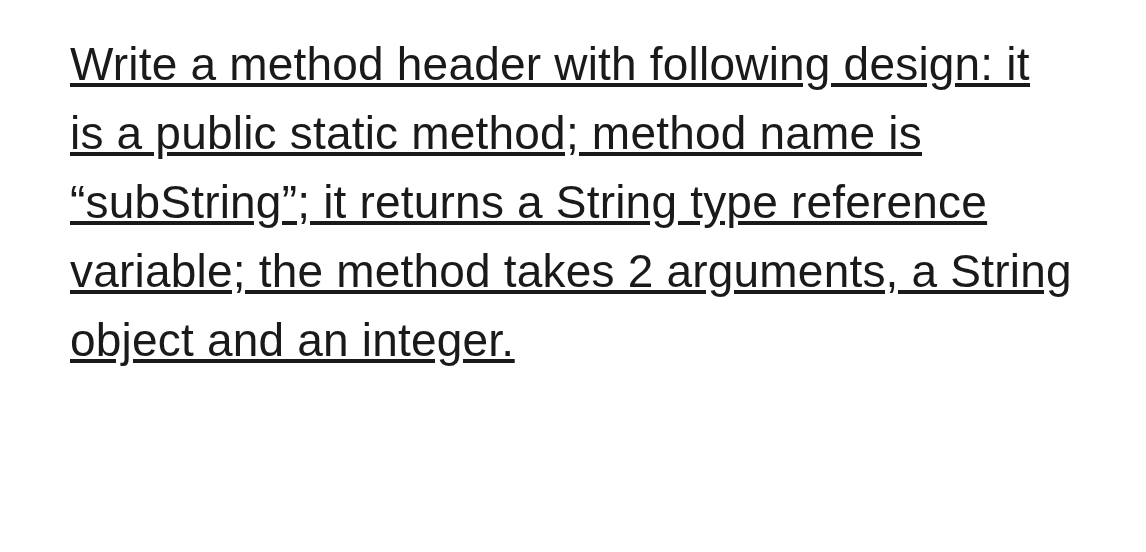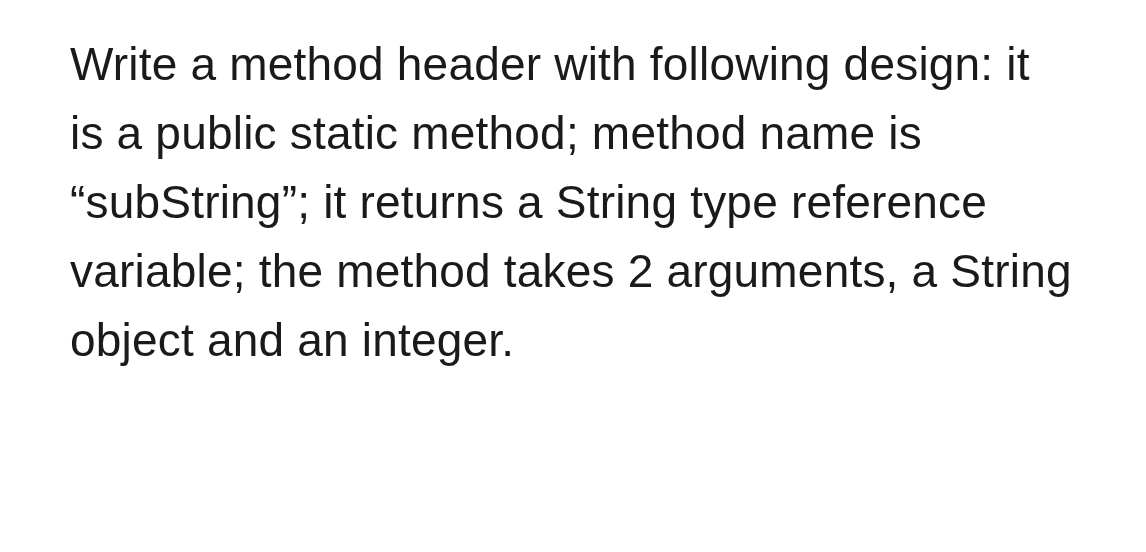--- a/index.html
+++ b/index.html
@@ -1,18 +1,19 @@
 <!DOCTYPE html>
 <html><head>
   <meta charset="utf-8">
   <style>
     * {
       margin: 0;
       padding: 0;
       box-sizing: border-box;
+      text-decoration: underline;
     }
     body {
       width: 1146px;
       height: 552px;
       background: #ffffff;
       font-family: -apple-system, BlinkMacSystemFont, "Segoe UI", Helvetica, Arial, sans-serif;
       padding: 30px 70px 30px 70px;
       display: flex;
       align-items: flex-start;
     }

